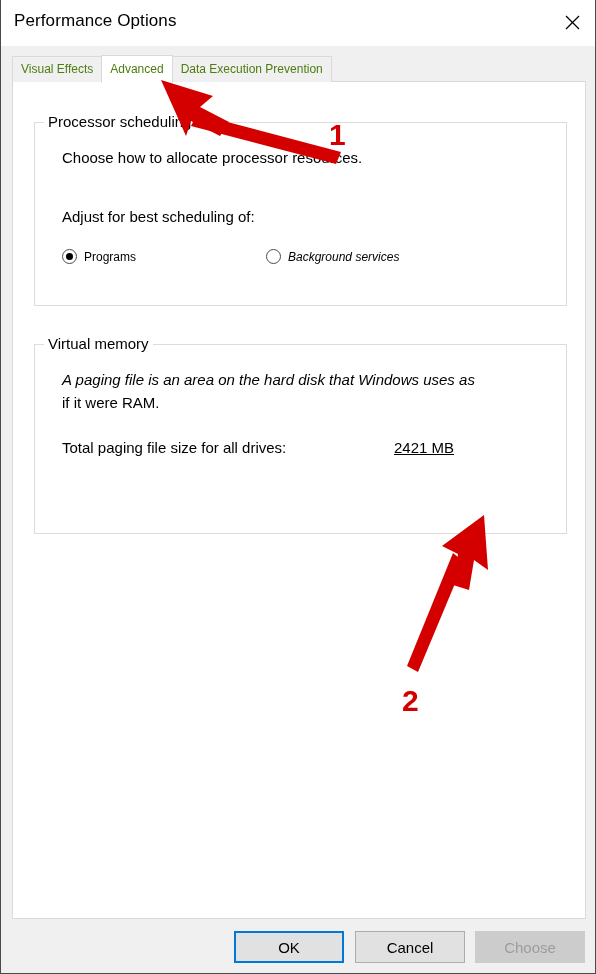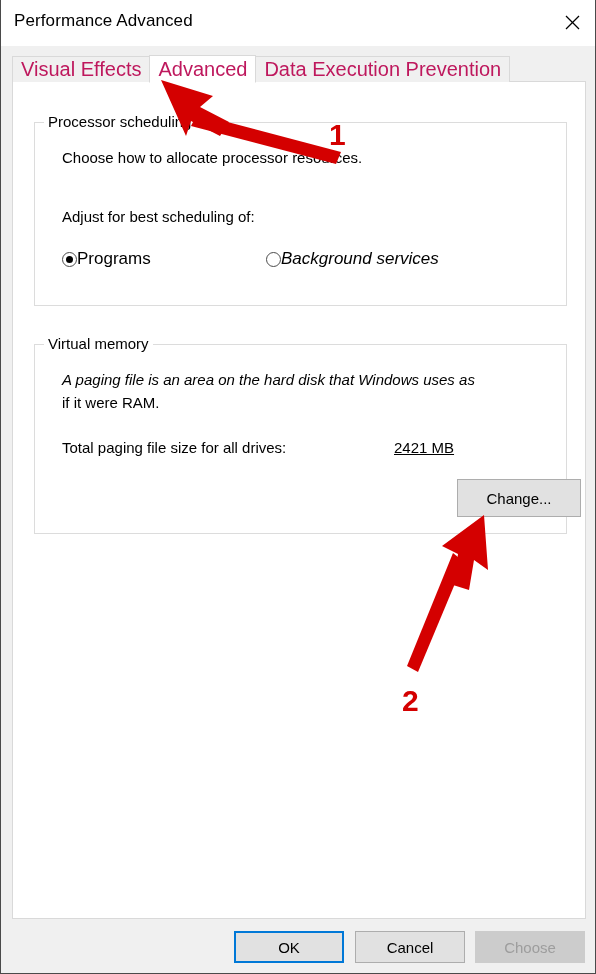--- a/index.html
+++ b/index.html
@@ -60,22 +60,22 @@
     top: 55px;
     height: 27px;
     display: flex;
     align-items: flex-end;
     z-index: 4;
   }
   .tab {
     height: 26px;
     line-height: 25px;
     padding: 0 8px;
-    font-size: 20px;
-    color: #be185d;
+    font-size: 12px;
+    color: #4d7c0f;
     background: #f0f0f0;
     border: 1px solid #d9d9d9;
     border-bottom: none;
     box-sizing: border-box;
     white-space: nowrap;
     margin-right: -1px;
     cursor: default;
   }
   .tab.selected {
     background: #ffffff;
@@ -159,21 +159,22 @@
     content: "";
     position: absolute;
     left: 3px;
     top: 3px;
     width: 7px;
     height: 7px;
     border-radius: 50%;
     background: #000000;
   }
   .radio-label {
-    font-size: 17px;
+    margin-left: 7px;
+    font-size: 12px;
     color: #000000;
     white-space: nowrap;
   }
 
   
   .btn {
     position: absolute;
     background: #e1e1e1;
     border: 1px solid #adadad;
     box-sizing: border-box;
@@ -247,21 +248,21 @@
   }
   #anno-num-1 { left: 328px; top: 118px; }
   #anno-num-2 { left: 401px; top: 684px; }
 </style>
 </head>
 <body>
 
 <div id="dialog">
 
   <div id="titlebar">
-    <div id="title-text">Performance Advanced</div>
+    <div id="title-text">Performance Options</div>
     <div id="close-button">
       <svg width="15" height="15" viewBox="0 0 15 15" aria-hidden="true">
         <line x1="1" y1="1" x2="14" y2="14" stroke="#000" stroke-width="1.3"></line>
         <line x1="14" y1="1" x2="1" y2="14" stroke="#000" stroke-width="1.3"></line>
       </svg>
     </div>
   </div>
 
   <div id="tabstrip">
     <div class="tab">Visual Effects</div>
@@ -293,21 +294,20 @@
       <div class="group-legend">Virtual memory</div>
 
       <div class="body-text" style="left:27px; top:23px;font-style:italic;">A paging file is an area on the hard disk that Windows uses as</div>
 
       <div class="body-text" style="left:27px; top:46px;">if it were RAM.</div>
 
       <div class="body-text" style="left:27px; top:91px;">Total paging file size for all drives:</div>
 
       <div class="body-text" style="left:359px; top:91px;text-decoration:underline;">2421 MB</div>
 
-      <div class="btn" id="change-button">Change...</div>
     </div>
 
   </div>
 
   <div id="footer">
     <div class="btn" id="ok-button">OK</div>
     <div class="btn" id="cancel-button">Cancel</div>
     <div class="btn" id="apply-button">Choose</div>
   </div>
 

